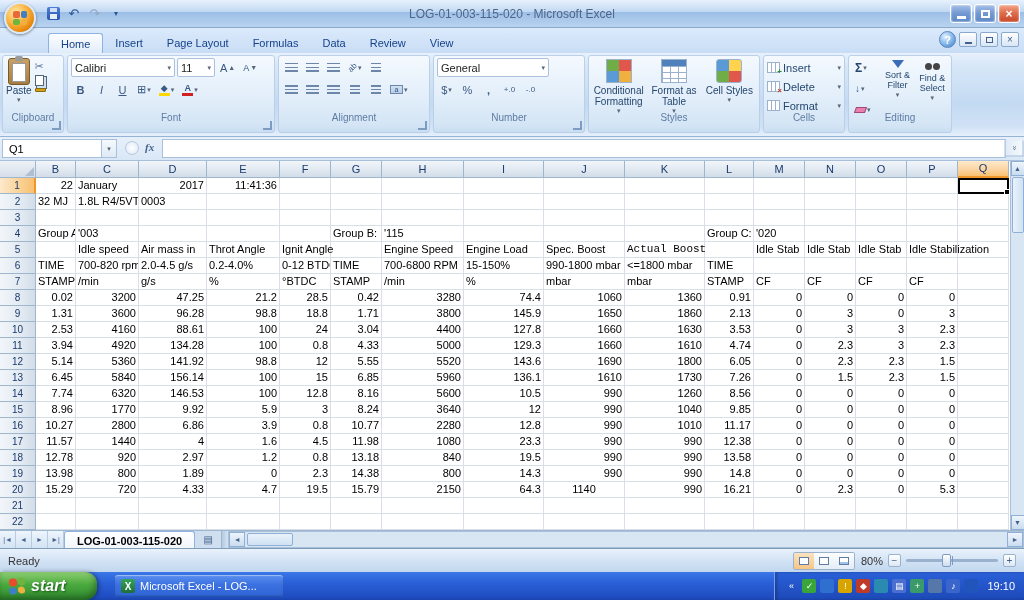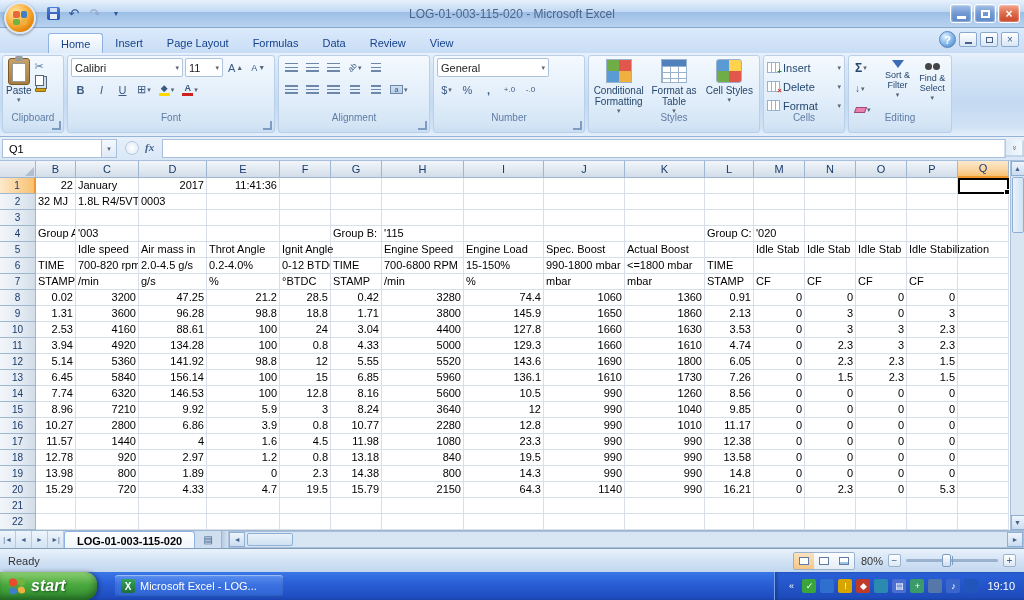--- a/index.html
+++ b/index.html
@@ -255,21 +255,21 @@
       <span class="ic-cut">✂</span>
       <span class="ic-copy"></span>
       <span class="ic-brush"></span>
     </div>
     <div class="glabel">Clipboard</div>
     <span class="dlg"></span>
   </div>
 
   <div class="rgroup grp-font">
     <div class="rrow">
-      <span class="combo" style="width:112px">
+      <span class="combo" style="width:104px">
         <span>Calibri</span>
         <span class="arr">▾</span>
       </span>
       <span class="combo" style="width:38px">
         <span>11</span>
         <span class="arr">▾</span>
       </span>
       <span class="sbtn">
           <span>A</span>
           <span class="arr">▲</span>
@@ -561,21 +561,21 @@
           <div class="rhdr">5</div>
           <div class="cell al noclip" style="width: 40px;"></div>
           <div class="cell al clip" style="width: 63px;">Idle speed</div>
           <div class="cell al clip" style="width: 68px;">Air mass in</div>
           <div class="cell al clip" style="width: 73px;">Throt Angle</div>
           <div class="cell al noclip" style="width: 51px;">Ignit Angle</div>
           <div class="cell al noclip" style="width: 51px;"></div>
           <div class="cell al clip" style="width: 82px;">Engine Speed</div>
           <div class="cell al clip" style="width: 80px;">Engine Load</div>
           <div class="cell al clip" style="width: 81px;">Spec. Boost</div>
-          <div class="cell al noclip" style="width: 80px;">Actual Boost</div>
+          <div class="cell al noclip" style="width: 80px; font-family: Liberation Mono, monospace;">Actual Boost</div>
           <div class="cell al noclip" style="width: 49px;"></div>
           <div class="cell al clip" style="width: 51px;">Idle Stab</div>
           <div class="cell al clip" style="width: 51px;">Idle Stab</div>
           <div class="cell al clip" style="width: 51px;">Idle Stab</div>
           <div class="cell al noclip" style="width: 51px;">Idle Stabilization</div>
           <div class="cell al noclip" style="width: 51px;"></div>
         </div>
         <div class="grow">
           <div class="rhdr">6</div>
           <div class="cell al clip" style="width: 40px;">TIME</div>
@@ -743,21 +743,21 @@
           <div class="cell ar clip" style="width: 49px;">8.56</div>
           <div class="cell ar clip" style="width: 51px;">0</div>
           <div class="cell ar clip" style="width: 51px;">0</div>
           <div class="cell ar clip" style="width: 51px;">0</div>
           <div class="cell ar noclip" style="width: 51px;">0</div>
           <div class="cell al noclip" style="width: 51px;"></div>
         </div>
         <div class="grow">
           <div class="rhdr">15</div>
           <div class="cell ar clip" style="width: 40px;">8.96</div>
-          <div class="cell ar clip" style="width: 63px;">7210</div>
+          <div class="cell ar clip" style="width: 63px;">1770</div>
           <div class="cell ar clip" style="width: 68px;">9.92</div>
           <div class="cell ar clip" style="width: 73px;">5.9</div>
           <div class="cell ar clip" style="width: 51px;">3</div>
           <div class="cell ar clip" style="width: 51px;">8.24</div>
           <div class="cell ar clip" style="width: 82px;">3640</div>
           <div class="cell ar clip" style="width: 80px;">12</div>
           <div class="cell ar clip" style="width: 81px;">990</div>
           <div class="cell ar clip" style="width: 80px;">1040</div>
           <div class="cell ar clip" style="width: 49px;">9.85</div>
           <div class="cell ar clip" style="width: 51px;">0</div>
@@ -845,21 +845,21 @@
         <div class="grow">
           <div class="rhdr">20</div>
           <div class="cell ar clip" style="width: 40px;">15.29</div>
           <div class="cell ar clip" style="width: 63px;">720</div>
           <div class="cell ar clip" style="width: 68px;">4.33</div>
           <div class="cell ar clip" style="width: 73px;">4.7</div>
           <div class="cell ar clip" style="width: 51px;">19.5</div>
           <div class="cell ar clip" style="width: 51px;">15.79</div>
           <div class="cell ar clip" style="width: 82px;">2150</div>
           <div class="cell ar clip" style="width: 80px;">64.3</div>
-          <div class="cell ar clip" style="width: 81px;">1140</div>
+          <div class="cell ar clip" style="width: 81px; text-align: center;">1140</div>
           <div class="cell ar clip" style="width: 80px;">990</div>
           <div class="cell ar clip" style="width: 49px;">16.21</div>
           <div class="cell ar clip" style="width: 51px;">0</div>
           <div class="cell ar clip" style="width: 51px;">2.3</div>
           <div class="cell ar clip" style="width: 51px;">0</div>
           <div class="cell ar noclip" style="width: 51px;">5.3</div>
           <div class="cell al noclip" style="width: 51px;"></div>
         </div>
         <div class="grow">
           <div class="rhdr">21</div>

